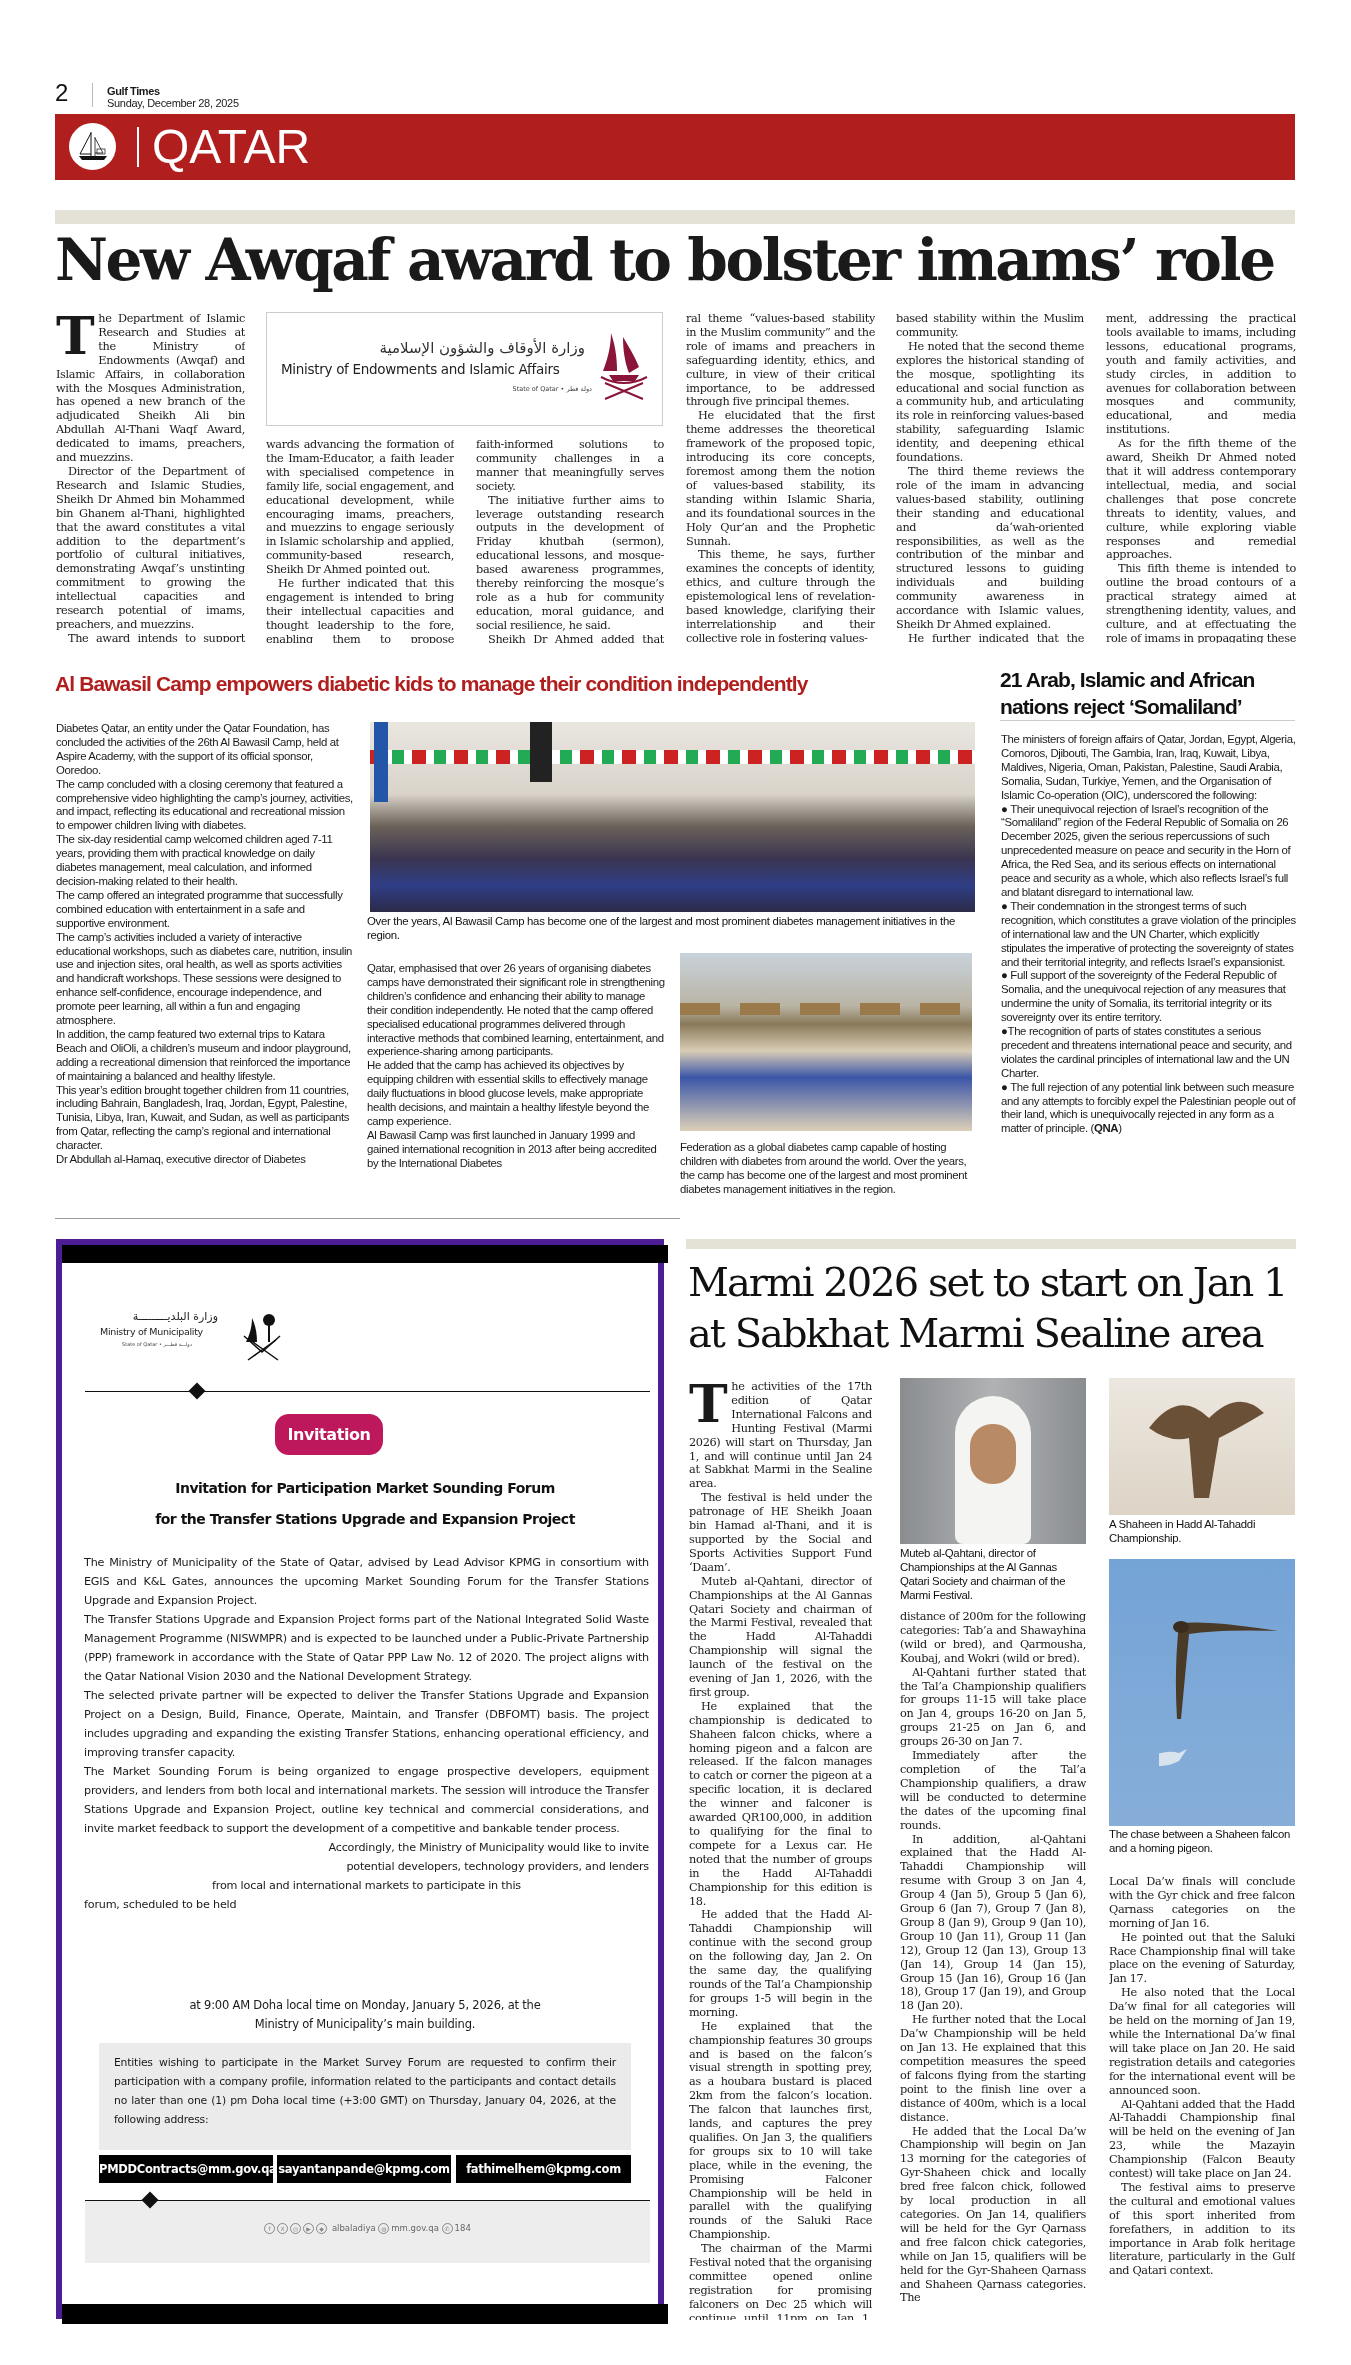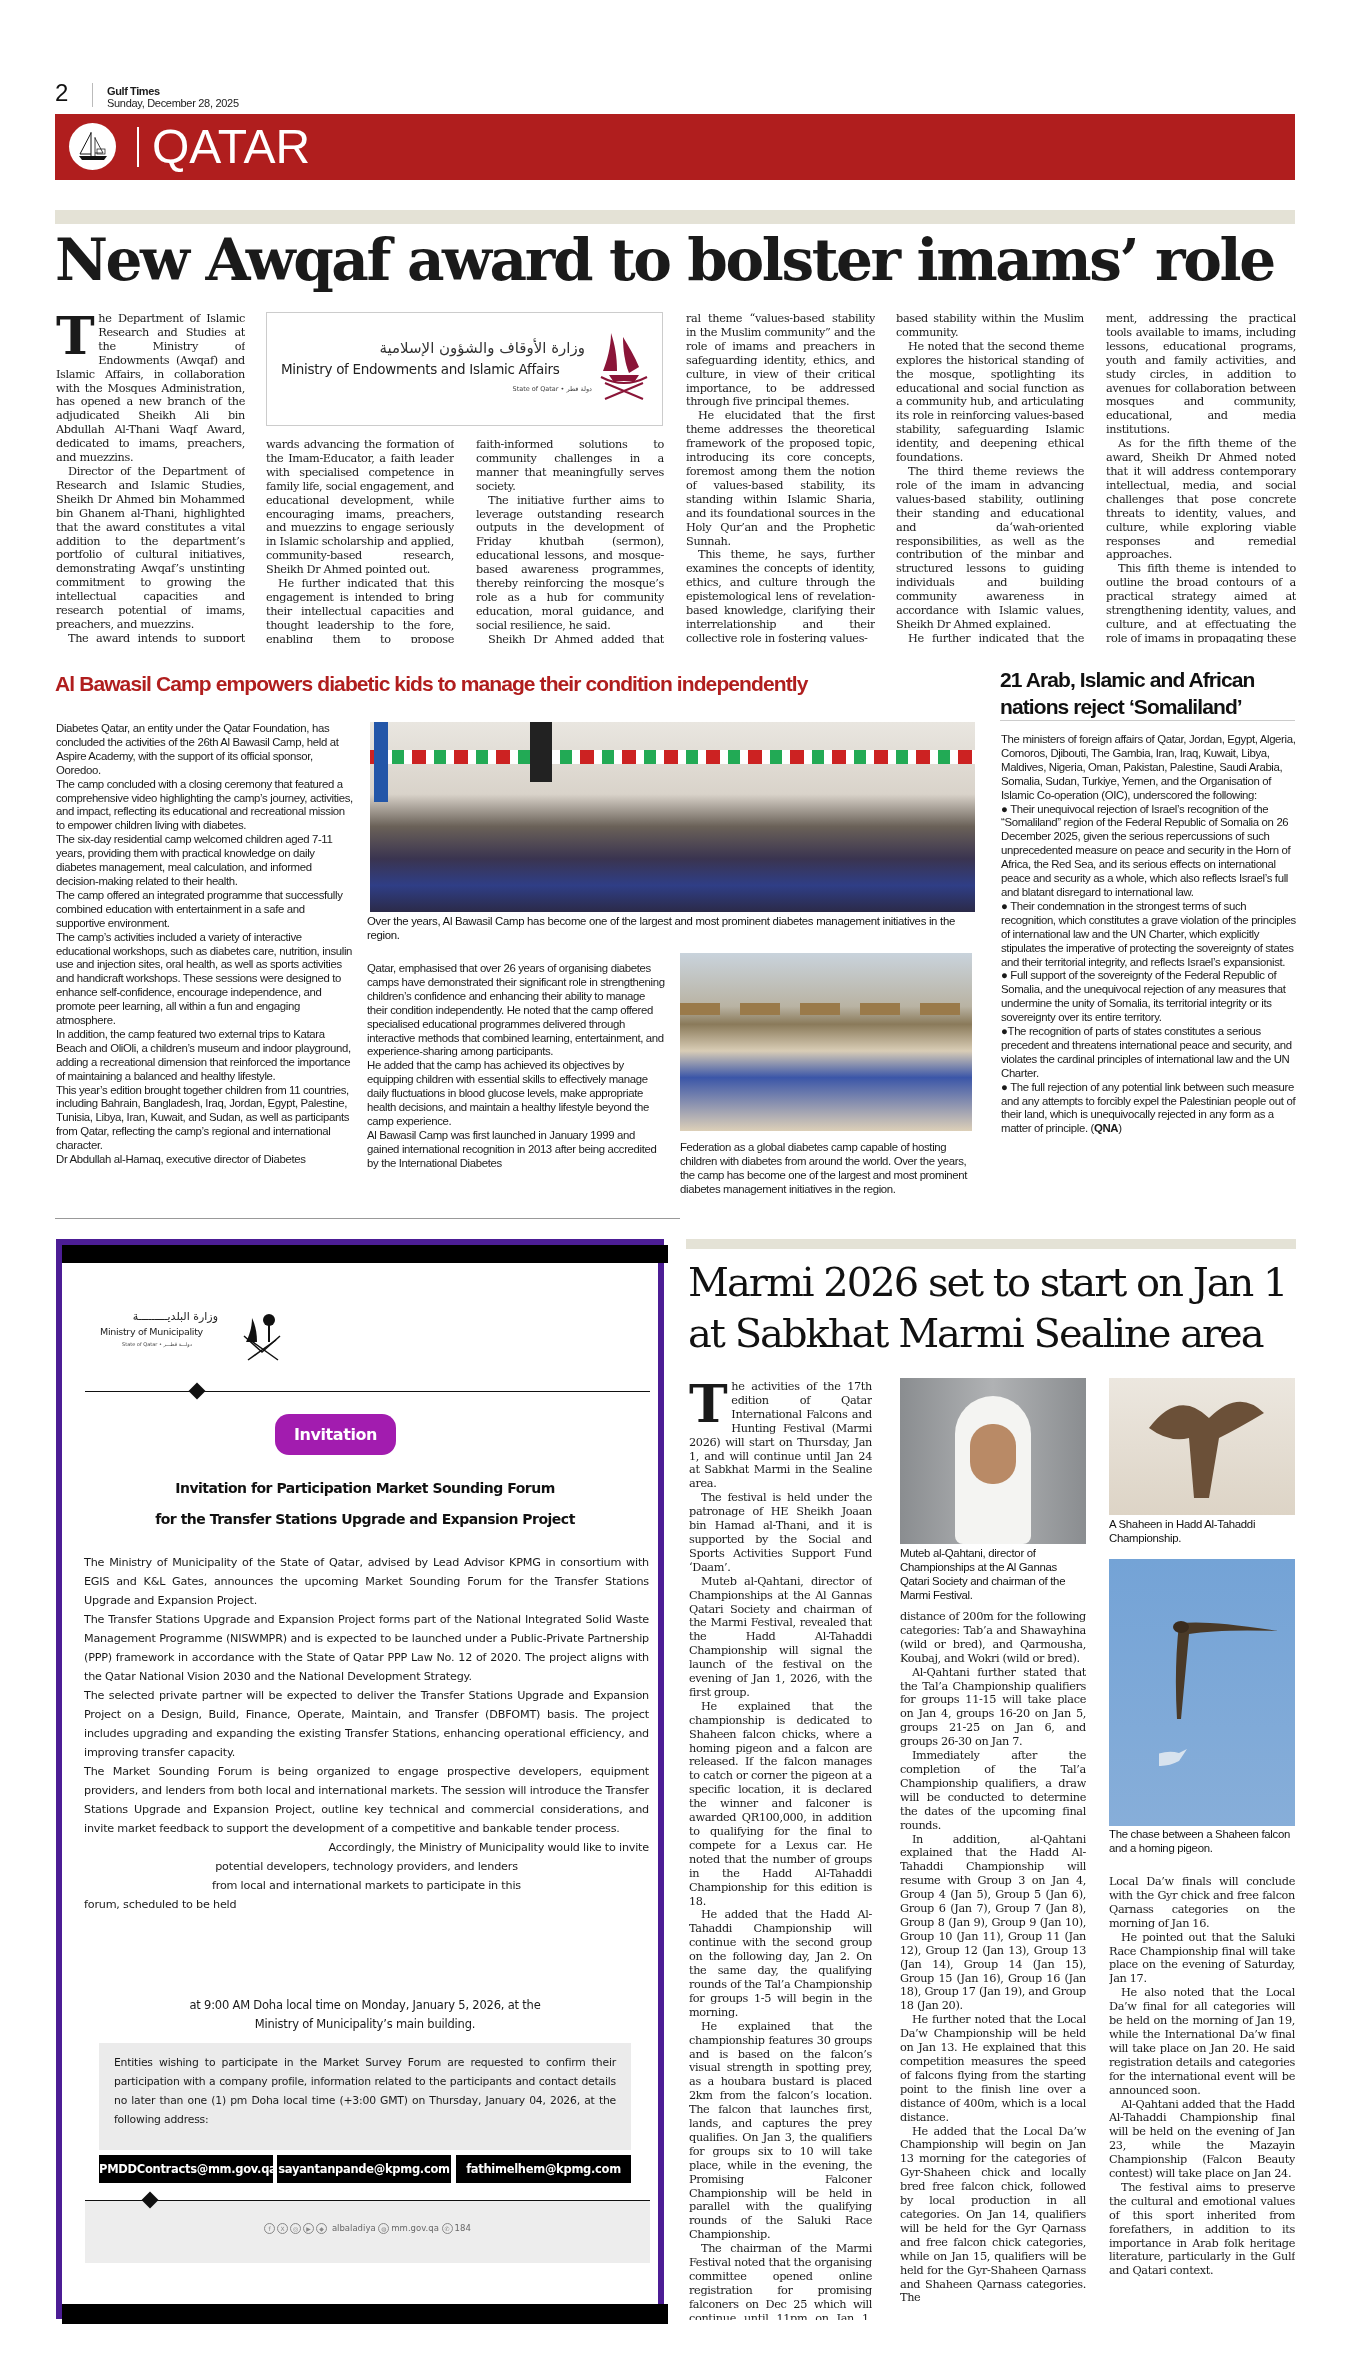--- a/index.html
+++ b/index.html
@@ -152,34 +152,34 @@
       <circle cx="27" cy="10" r="6" fill="#111"></circle>
       <rect x="26" y="14" width="2" height="18" fill="#111"></rect>
       <path d="M2 26 L20 42 L38 26" stroke="#111" stroke-width="1.5" fill="none"></path>
       <path d="M6 50 L34 30 M36 50 L8 30" stroke="#111" stroke-width="1.5"></path>
     </svg>
   </div>
 
   <div class="abs" style="left:23px;top:146px;width:565px;height:1px;background:#111"></div>
   <div class="abs" style="left:129px;top:140px;width:12px;height:12px;background:#111;transform:rotate(45deg)"></div>
 
-  <div class="abs" style="left:213px;top:169px;width:121px;height:41px;border-radius:14px;background:#a21caf;color:#fff;font-weight:bold;font-size:16px;line-height:41px;text-align:center;letter-spacing:-0.4px">Invitation</div>
+  <div class="abs" style="left:213px;top:169px;width:108px;height:41px;border-radius:14px;background:#be185d;color:#fff;font-weight:bold;font-size:16px;line-height:41px;text-align:center;letter-spacing:-0.4px">Invitation</div>
 
   <div class="abs" style="left:0;top:228px;width:606px;text-align:center;font-weight:bold;font-size:14px;line-height:31px;letter-spacing:-0.5px;color:#111">
     <div>Invitation for Participation Market Sounding Forum</div>
     <div>for the Transfer Stations Upgrade and Expansion Project</div>
   </div>
 
   <div class="abs" style="left:22px;top:308px;width:565px">
     <div class="ad-p">The Ministry of Municipality of the State of Qatar, advised by Lead Advisor KPMG in consortium with EGIS and K&amp;L Gates, announces the upcoming Market Sounding Forum for the Transfer Stations Upgrade and Expansion Project.</div>
     <div class="ad-p">The Transfer Stations Upgrade and Expansion Project forms part of the National Integrated Solid Waste Management Programme (NISWMPR) and is expected to be launched under a Public-Private Partnership (PPP) framework in accordance with the State of Qatar PPP Law No. 12 of 2020. The project aligns with the Qatar National Vision 2030 and the National Development Strategy.</div>
     <div class="ad-p">The selected private partner will be expected to deliver the Transfer Stations Upgrade and Expansion Project on a Design, Build, Finance, Operate, Maintain, and Transfer (DBFOMT) basis. The project includes upgrading and expanding the existing Transfer Stations, enhancing operational efficiency, and improving transfer capacity.</div>
     <div class="ad-p">The Market Sounding Forum is being organized to engage prospective developers, equipment providers, and lenders from both local and international markets. The session will introduce the Transfer Stations Upgrade and Expansion Project, outline key technical and commercial considerations, and invite market feedback to support the development of a competitive and bankable tender process.</div>
     <div class="ad-p" style="text-align:right">Accordingly, the Ministry of Municipality would like to invite</div>
-    <div class="ad-p" style="text-align:center">potential developers, technology providers, and lenders</div>
+    <div class="ad-p" style="text-align:right">potential developers, technology providers, and lenders</div>
     <div class="ad-p" style="text-align:center">from local and international markets to participate in this</div>
     <div class="ad-p" style="text-align:left">forum, scheduled to be held</div>
   </div>
 
   <div class="abs" style="left:0;top:751px;width:606px;text-align:center;font-weight:normal;font-size:11.5px;line-height:19px;letter-spacing:-0.2px">
     <div>at 9:00 AM Doha local time  on Monday, January 5, 2026, at the</div>
     <div>Ministry of Municipality’s main building.</div>
   </div>
 
   <div class="abs" style="left:37px;top:798px;width:532px;height:107px;background:#ebebeb;padding:10px 15px 0 15px">

